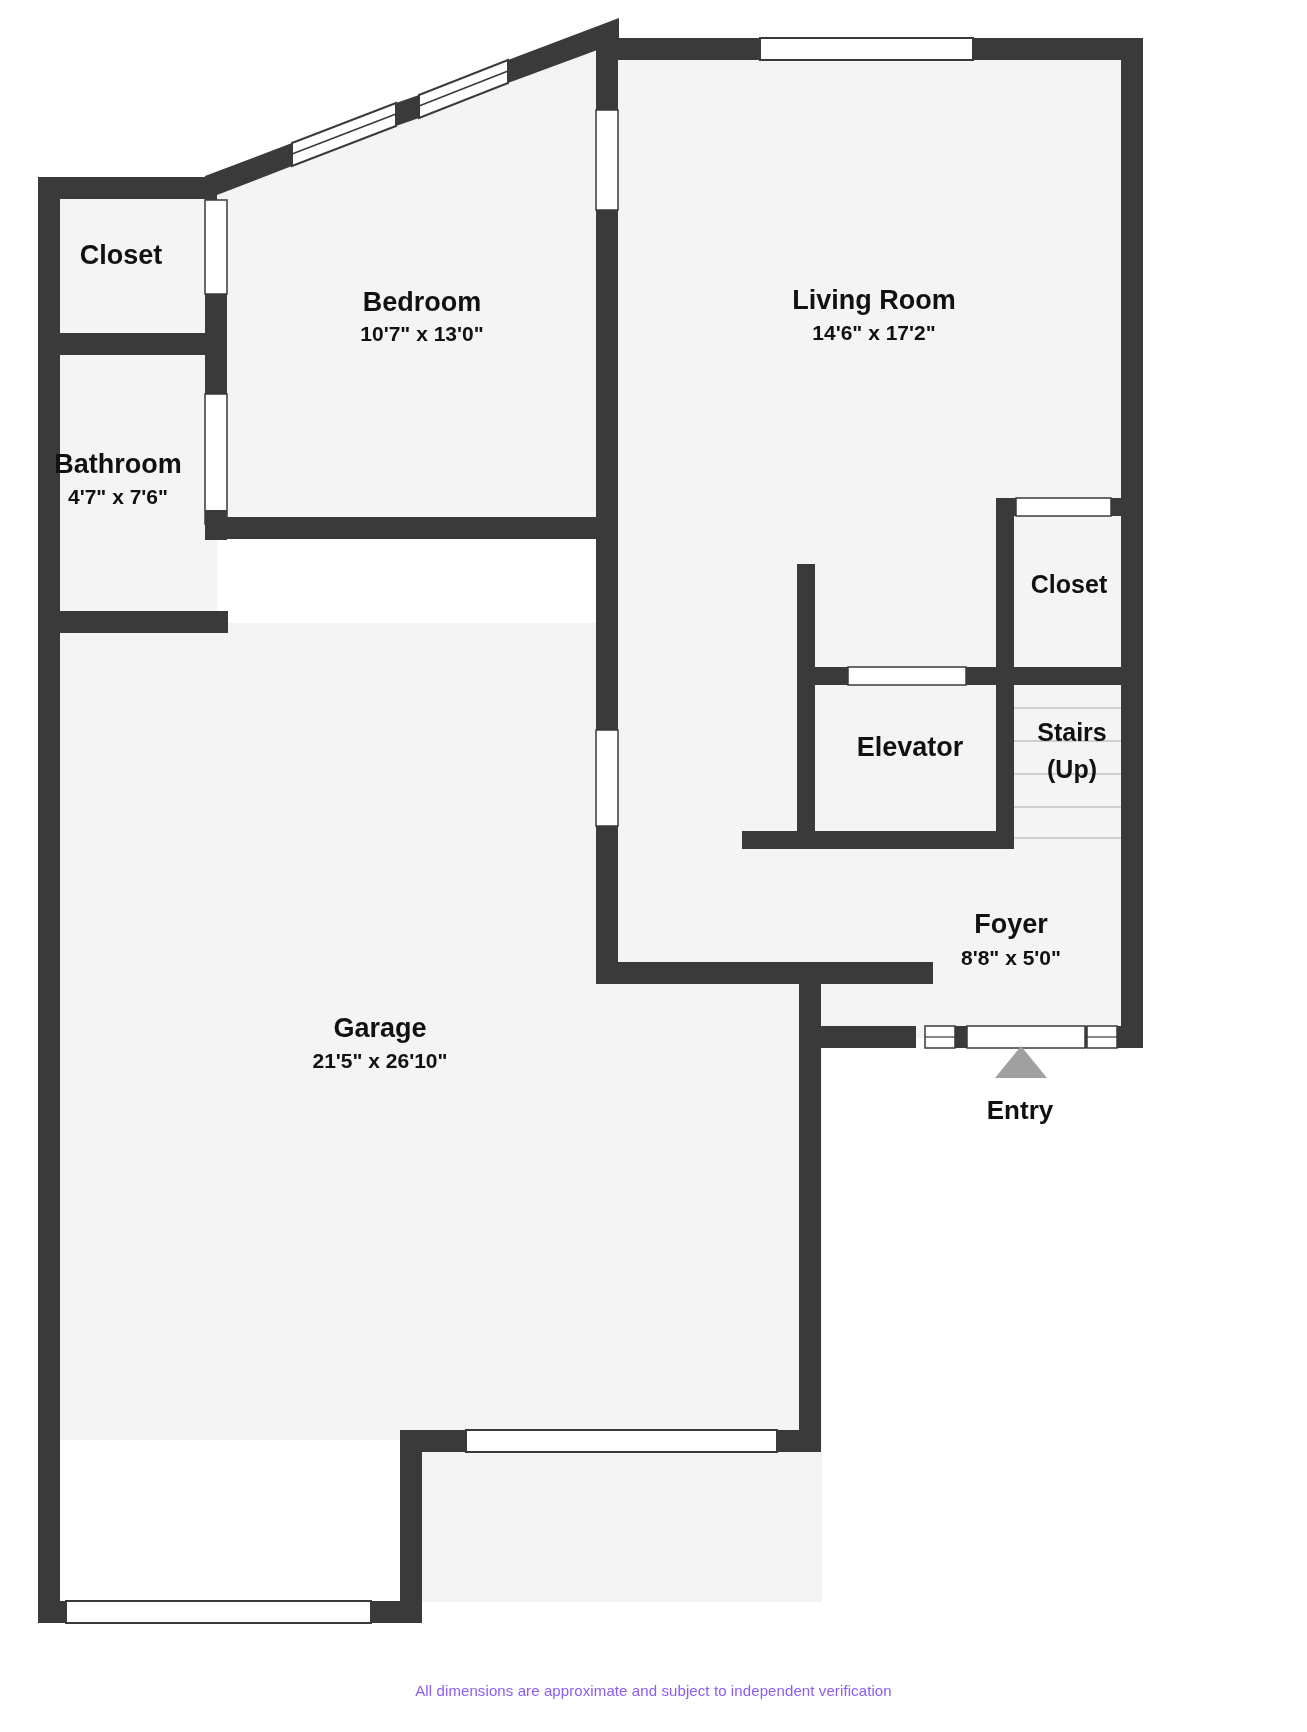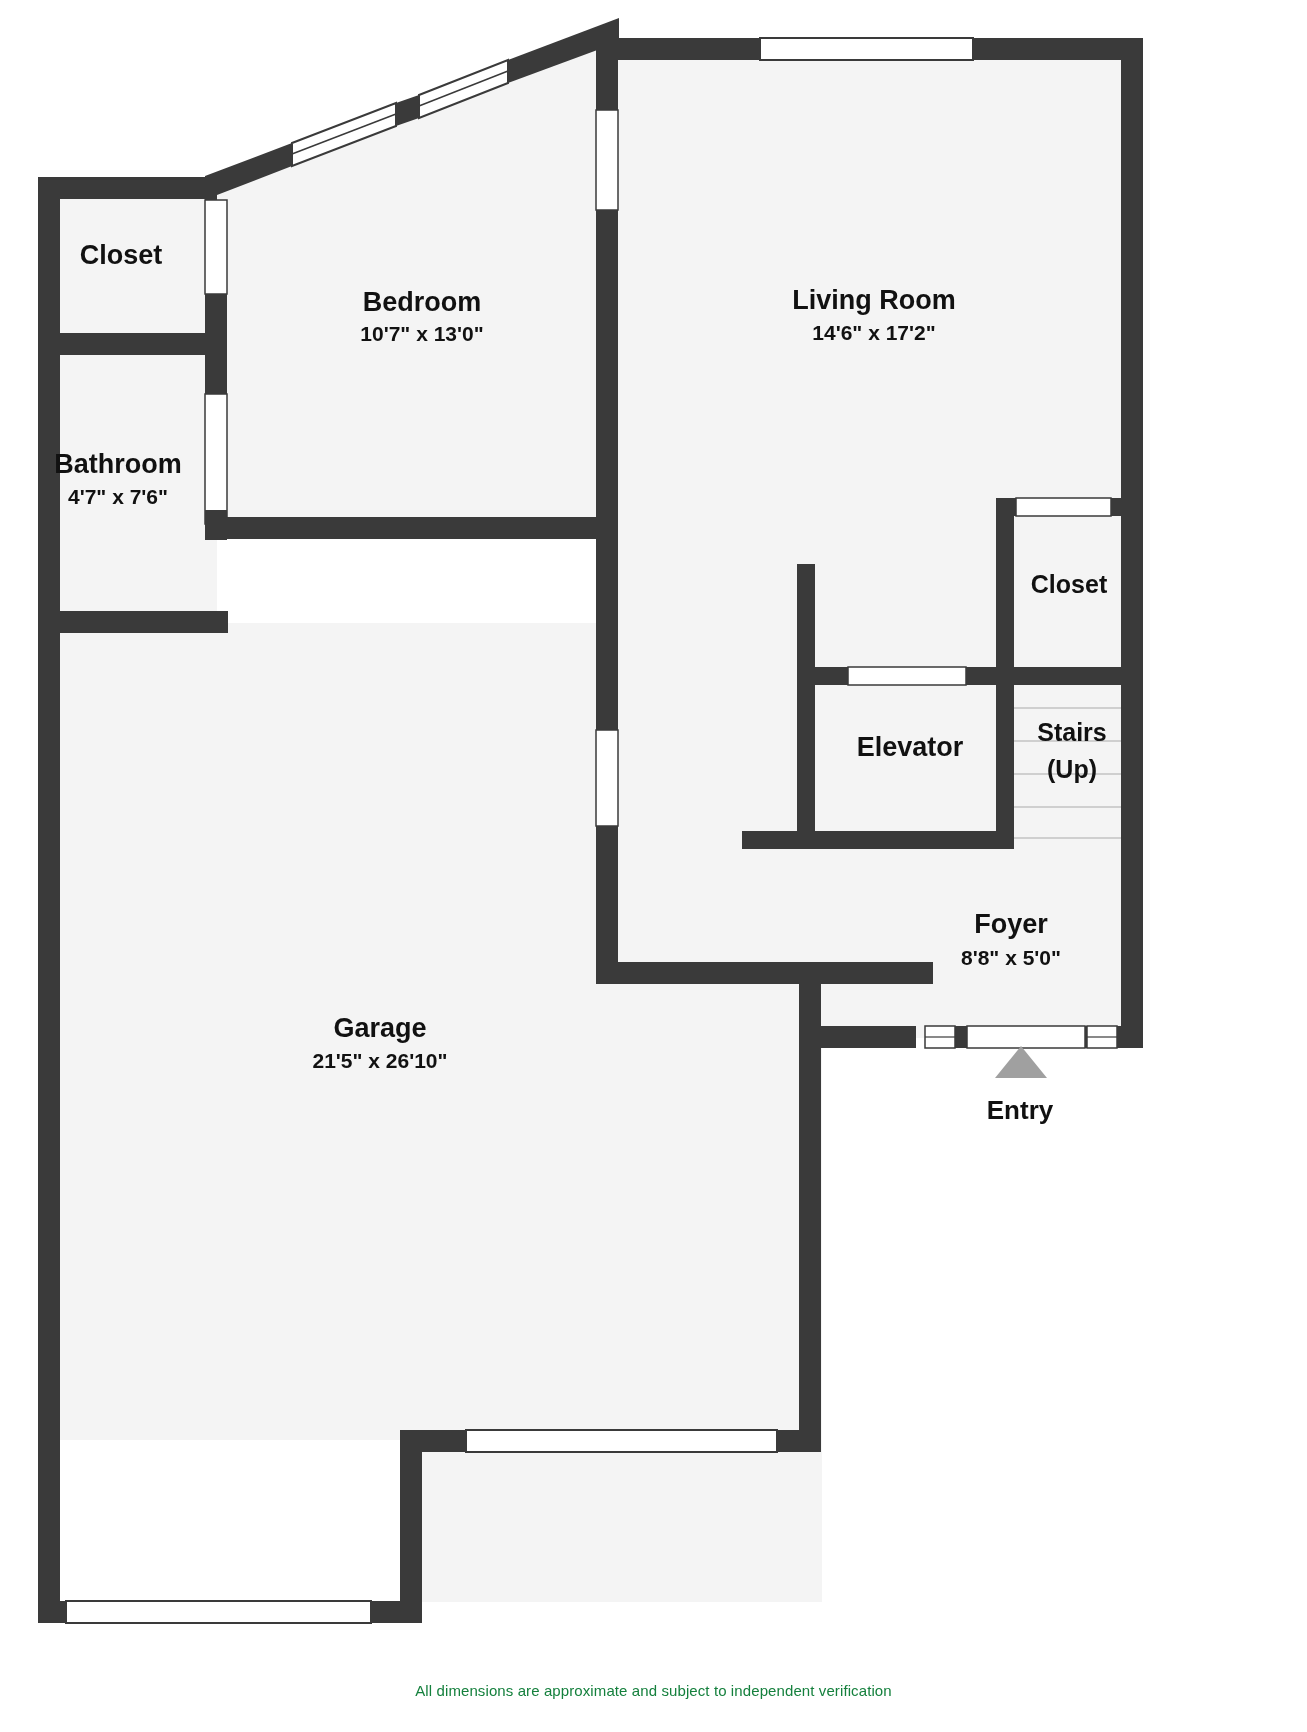--- a/index.html
+++ b/index.html
@@ -54,21 +54,21 @@
     dominant-baseline: middle;
   }
   .footer-note {
     position: absolute;
     left: 0;
     top: 1674px;
     width: 1307px;
     text-align: center;
     font-family: "Liberation Sans", sans-serif;
     font-size: 15px;
-    color: #15803d;
+    color: #8b5cf6;
     letter-spacing: 0.1px;
   }
 </style>
 </head>
 <body>
 
 <div id="plan-root">
   <svg id="floorplan" viewBox="0 0 1307 1732" xmlns="http://www.w3.org/2000/svg">
 
     <g>

